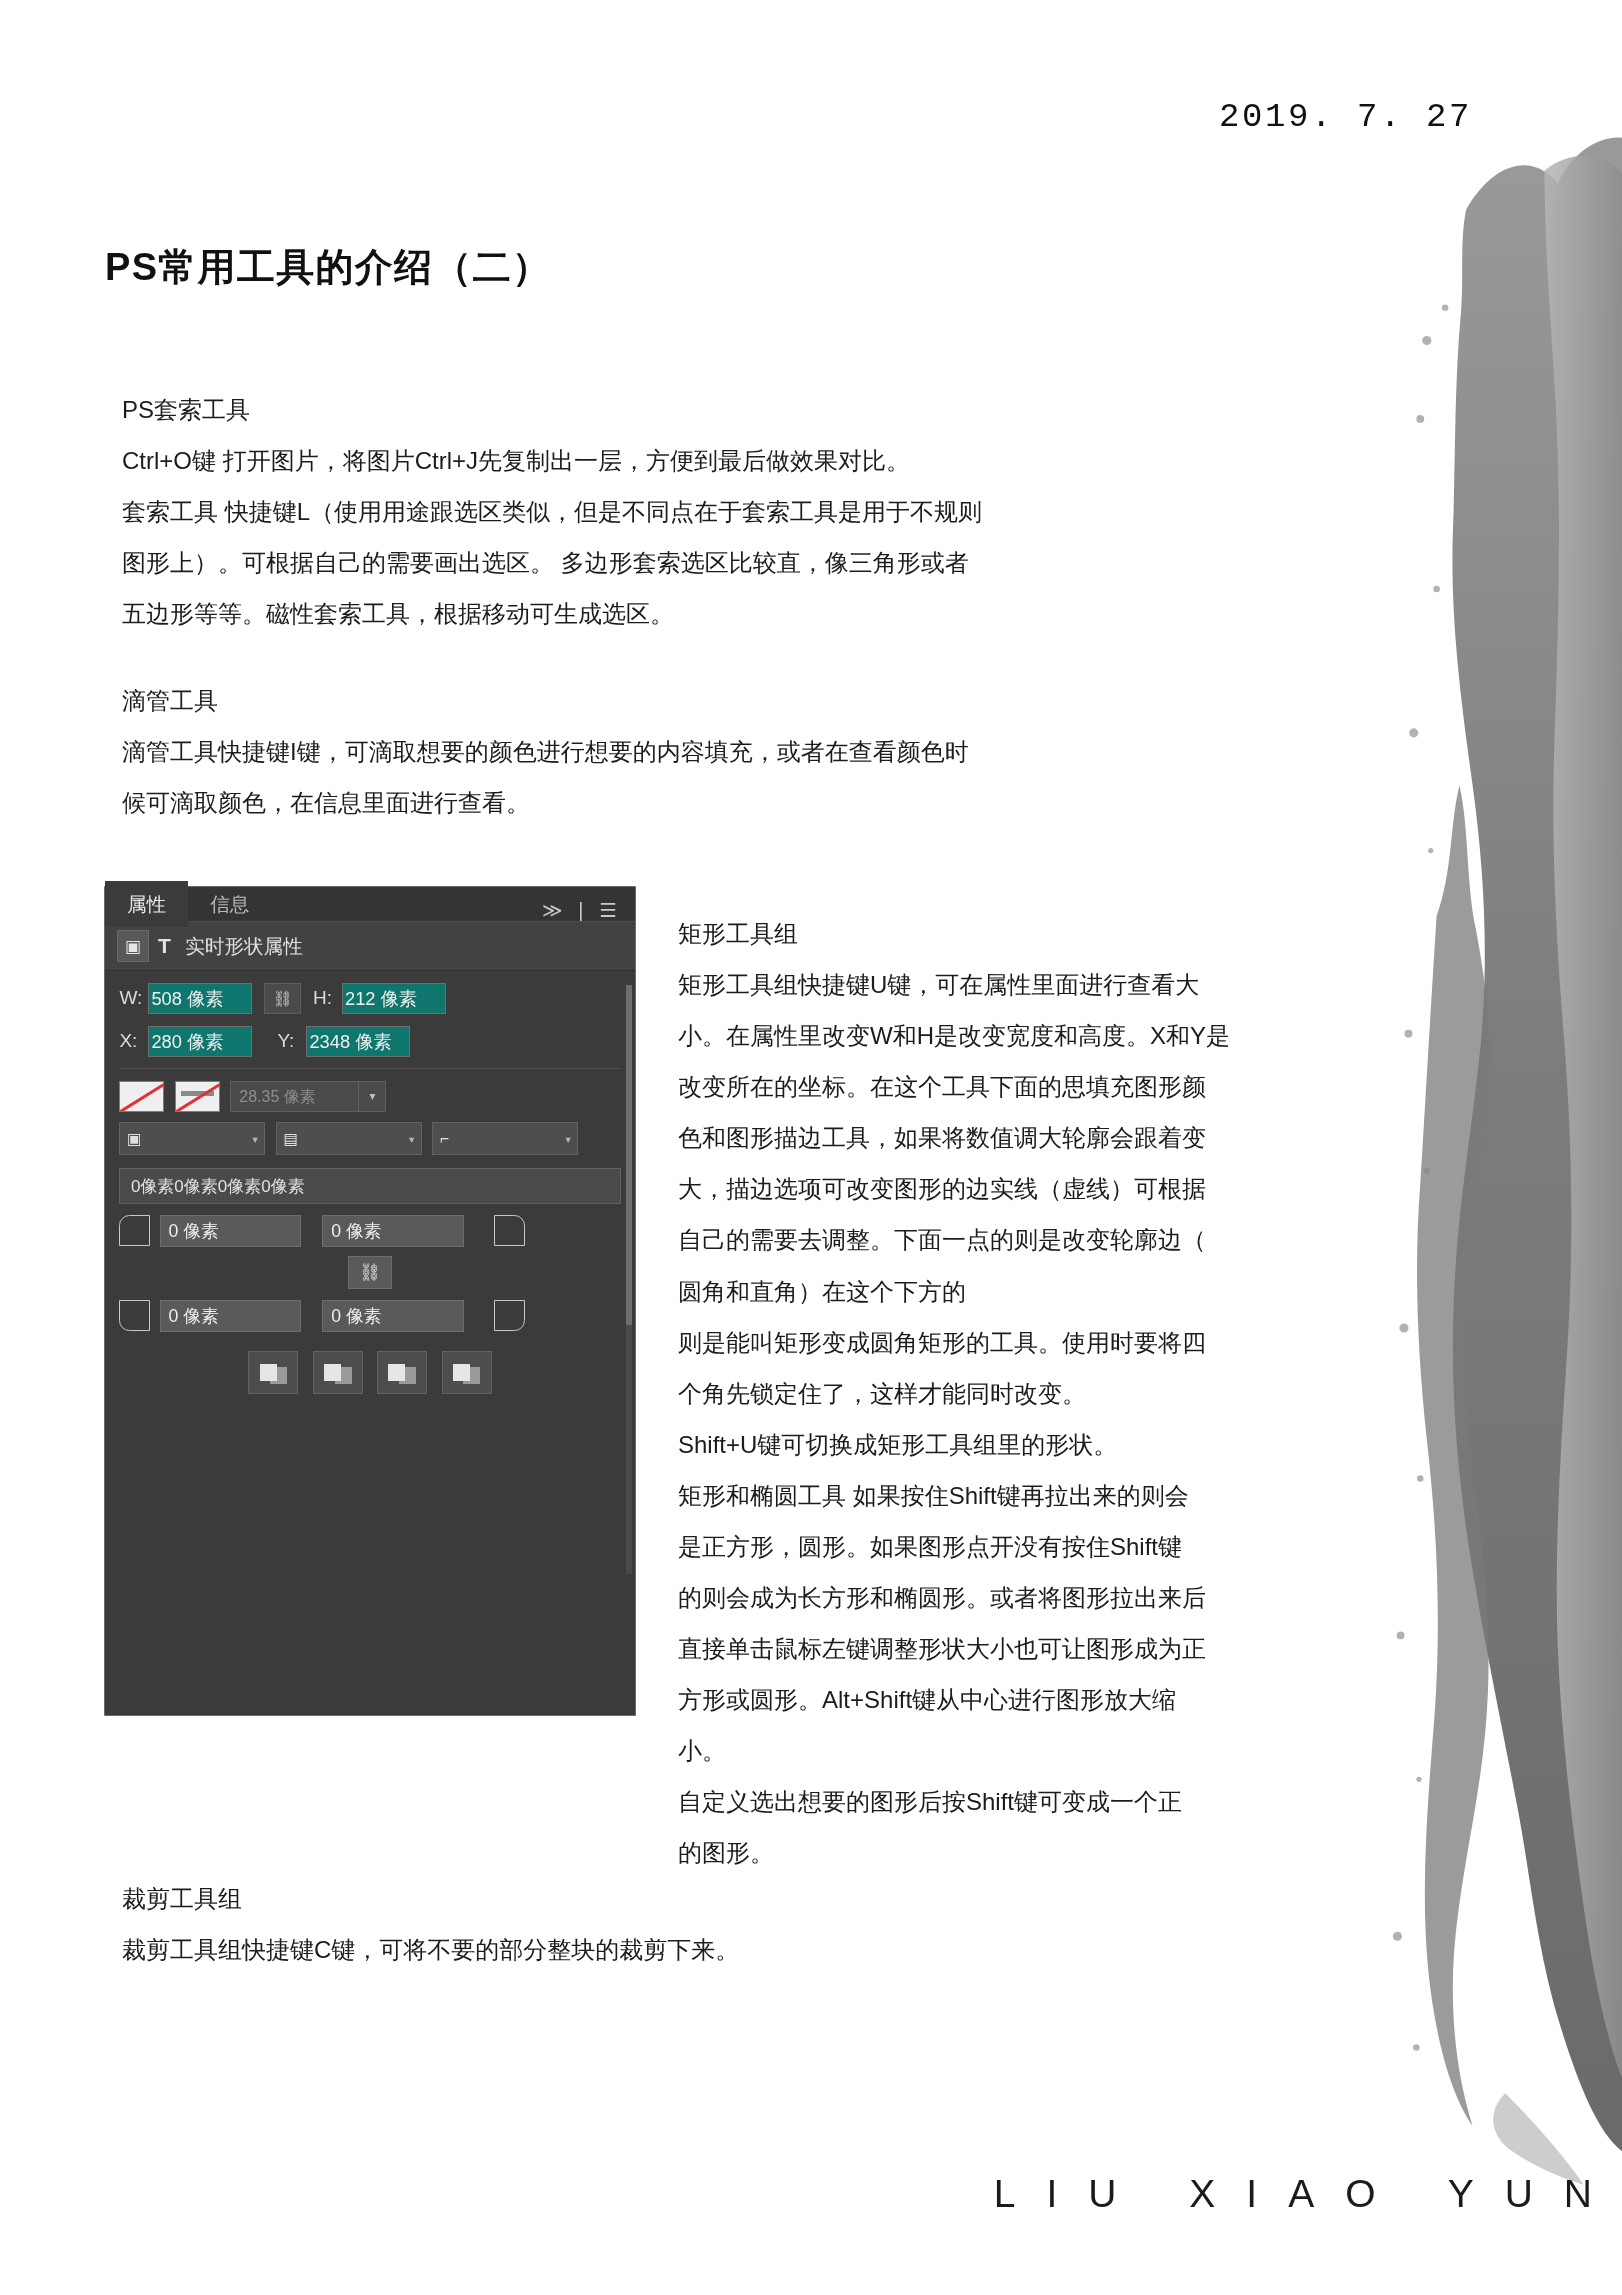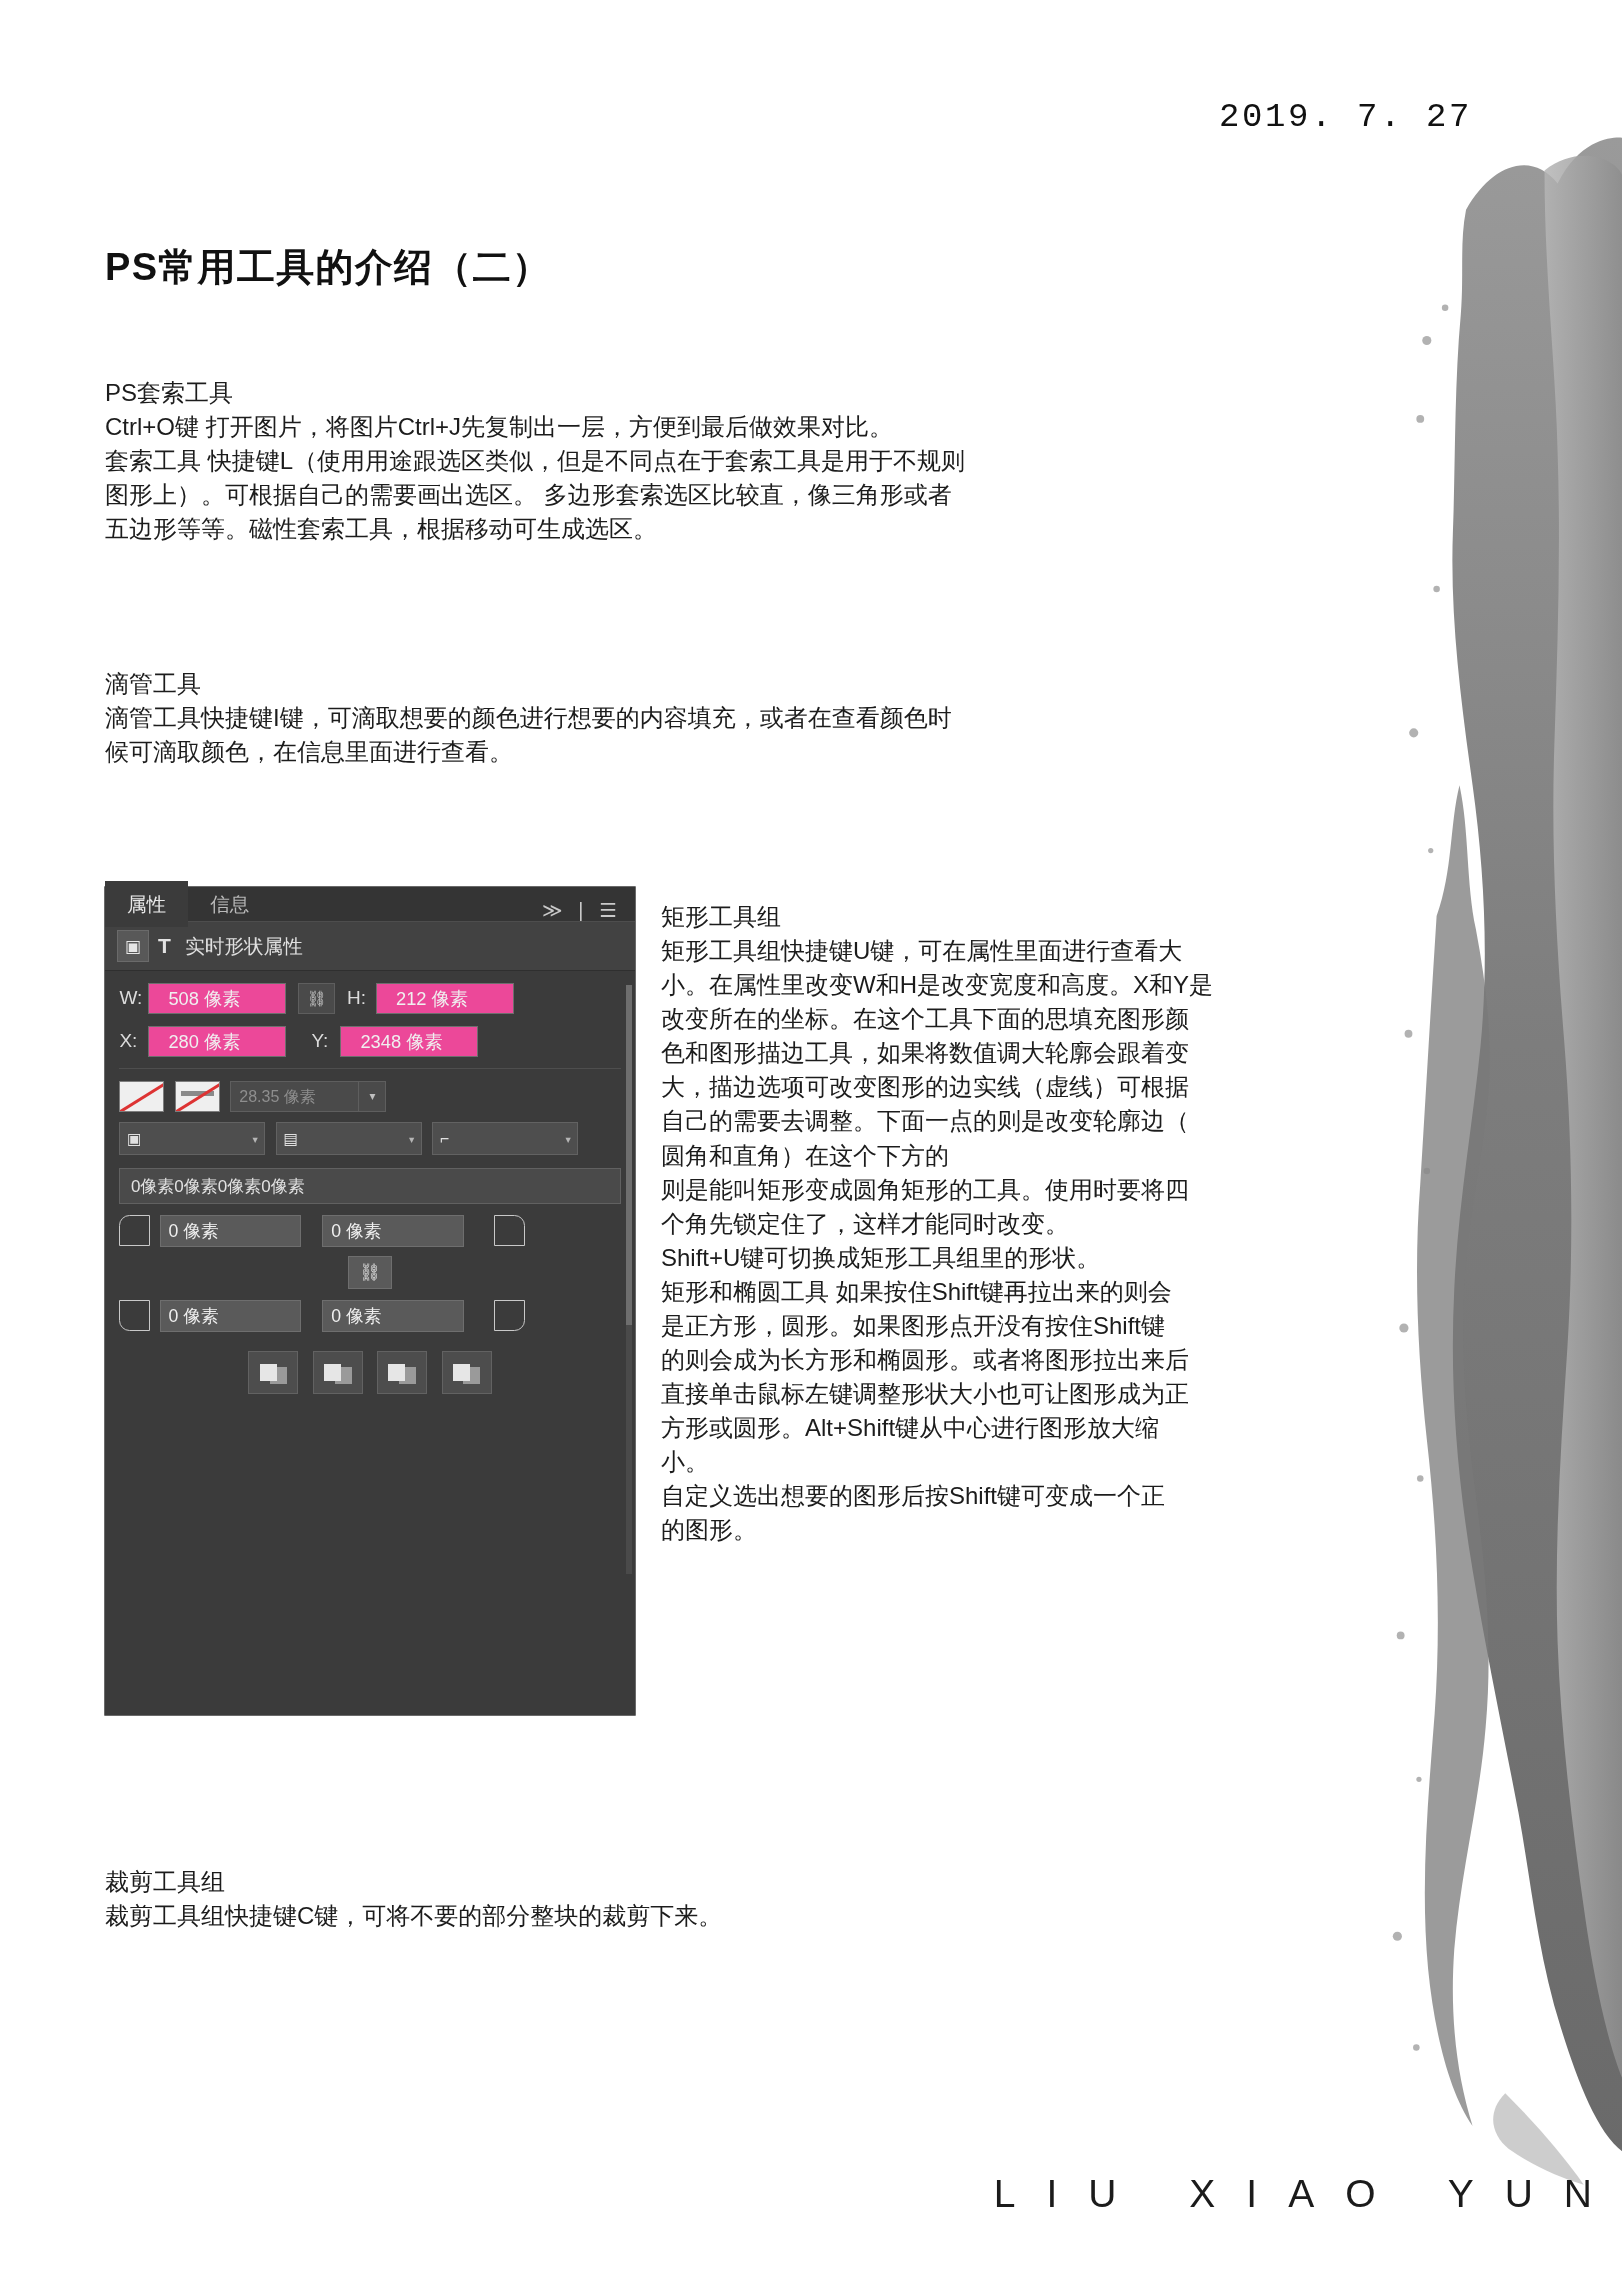--- a/index.html
+++ b/index.html
@@ -22,21 +22,21 @@
   .title{
     position:absolute;top:242px;left:105px;
     font-size:38px;font-weight:bold;letter-spacing:1.3px;color:#111;
     font-family:"Liberation Sans","DejaVu Sans",sans-serif;
   }
 
   
   .block{position:absolute;font-size:24px;line-height:1.42;color:#1c1c1c;
          font-family:"Liberation Sans","DejaVu Sans",sans-serif;}
   .block .h{display:block;}
-  .block p{margin:0;}
+  .block p{margin:17px;}
 
   #sec-lasso{top:376px;left:105px;width:1400px;}
   #sec-eyedrop{top:667px;left:105px;width:1374px;}
   #sec-crop{top:1865px;left:105px;width:1309px;}
 
   
   #sec-rect{top:900px;left:661px;width:851px;font-size:24px;line-height:1.42;}
 
   
   .ps-panel{
@@ -53,22 +53,22 @@
 
   .ps-subbar{display:flex;align-items:center;height:48px;background:#424242;border-top:0.7px solid #4d4d4d;border-bottom:0.7px solid #2f2f2f;padding-left:11.8px;}
   .ps-icon-box{width:30px;height:30px;display:inline-flex;align-items:center;justify-content:center;background:#585858;border:0.7px solid #6a6a6a;margin-right:9.2px;font-size:17px;color:#e6e6e6;}
   .ps-subbar .tchar{font-size:21px;margin-right:14.4px;color:#e3e3e3;font-weight:bold;}
   .ps-subbar .lbl{font-size:19.6px;color:#e0e0e0;}
 
   .ps-body{padding:11.8px 14.4px 0 14.4px;}
   .ps-row{display:flex;align-items:center;margin-bottom:11.8px;}
   .ps-lab{font-size:19px;color:#dcdcdc;width:29px;}
   .ps-field{
-    background:#ec4899;border:0.7px solid #6e6e6e;color:#f0f0f0;
-    font-size:18.3px;height:29px;line-height:29px;padding:0 19px;min-width:98px;
+    background:#0f766e;border:0.7px solid #6e6e6e;color:#f0f0f0;
+    font-size:18.3px;height:29px;line-height:29px;padding:0 2px;min-width:98px;
   }
   .ps-link{width:35px;height:29px;display:inline-flex;align-items:center;justify-content:center;
            background:#4a4a4a;border:0.7px solid #5e5e5e;margin:0 11.8px;font-size:15.7px;color:#d0d0d0;}
   .ps-gap{width:25px;}
 
   .ps-sep{height:0.7px;background:#4e4e4e;margin:3.9px 0 11.8px 0;}
 
   .sw-row{display:flex;align-items:center;margin-bottom:10.5px;}
   .swatch{width:43px;height:29px;border:0.7px solid #7d7d7d;background:#efefef;position:relative;margin-right:10.5px;overflow:hidden;}
   .swatch .slash{position:absolute;left:-10%;top:50%;width:125%;height:2.6px;background:#d33;transform:rotate(-32deg);}

